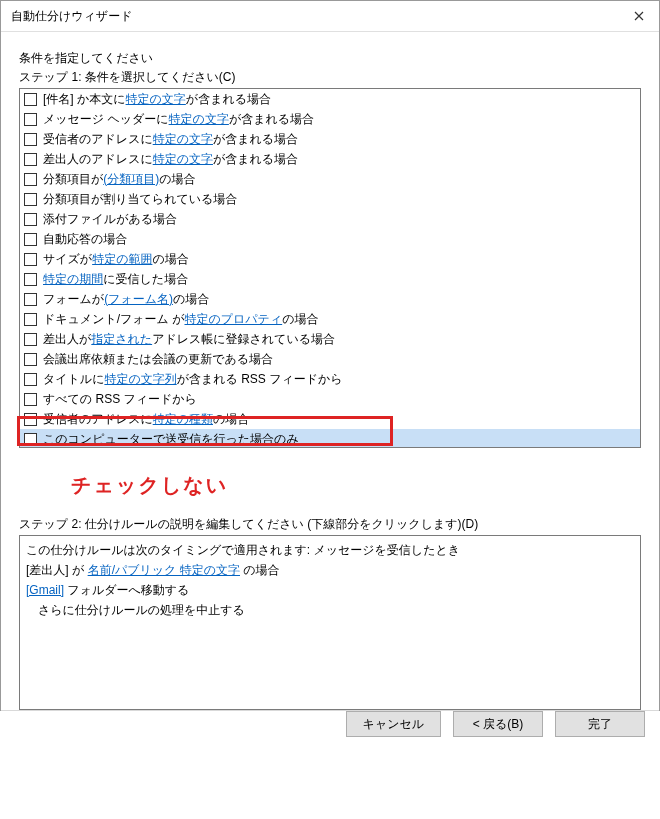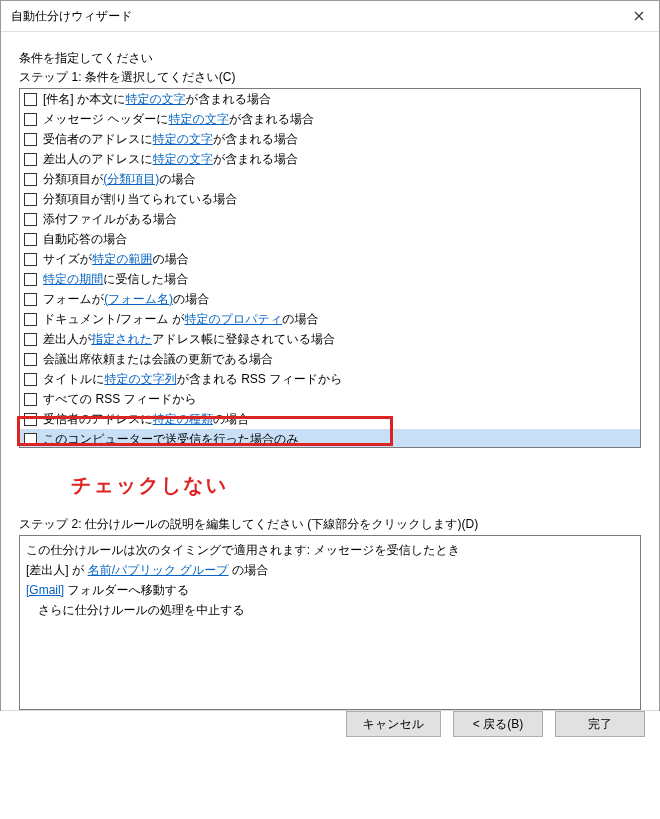--- a/index.html
+++ b/index.html
@@ -290,21 +290,21 @@
             </span>
           </div>
         </div>
     </div>
 
     <div class="step2-label">ステップ 2: 仕分けルールの説明を編集してください (下線部分をクリックします)(D)</div>
 
     <div class="desc-wrap">
       <div class="desc-line">この仕分けルールは次のタイミングで適用されます: メッセージを受信したとき</div>
       <div class="desc-line">
-        <span>[差出人] が </span><span class="link">名前/パブリック グループ</span><span> の場合</span>
+        <span>[差出人] が </span><span class="link">名前/パブリック 特定の文字</span><span> の場合</span>
       </div>
       <div class="desc-line">
         <span class="link">[Gmail]</span><span> フォルダーへ移動する</span>
       </div>
       <div class="desc-line indent">さらに仕分けルールの処理を中止する</div>
     </div>
 
     <div class="red-box" style="left:16px; top:384px; width:370px; height:24px;"></div>
     <div class="annot" style="left:70px; top:440px;">チェックしない</div>
   </div>

